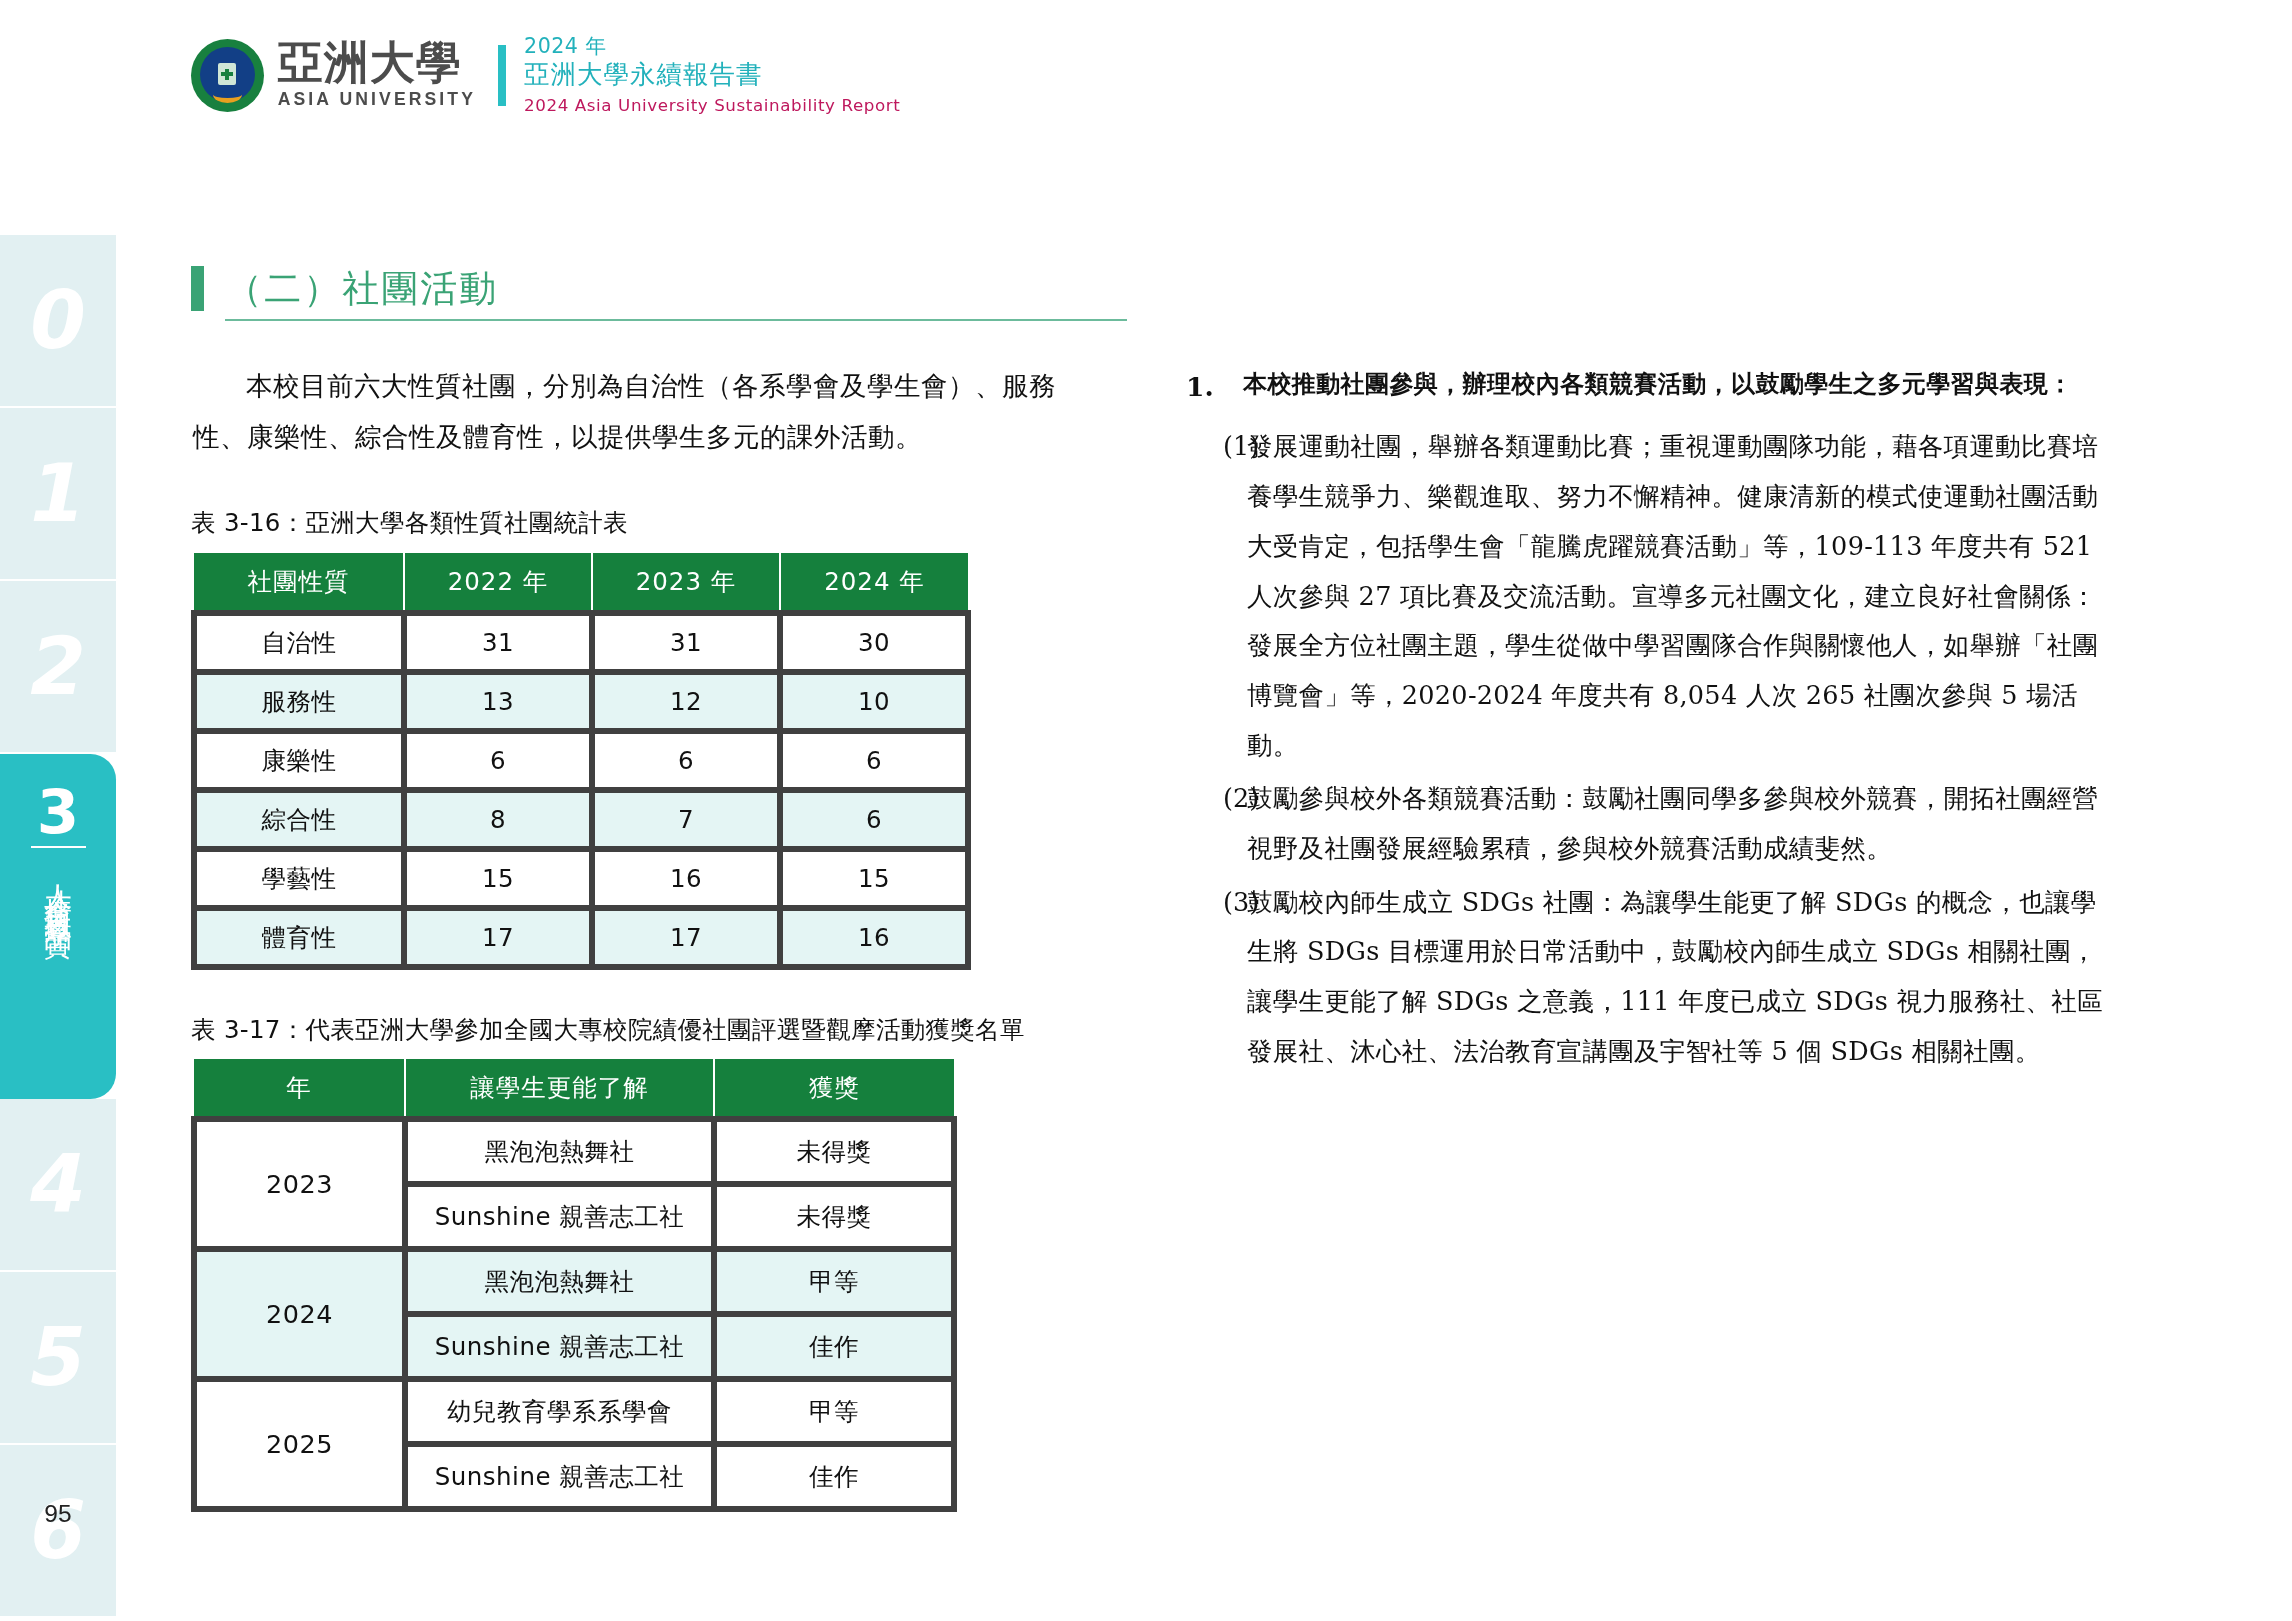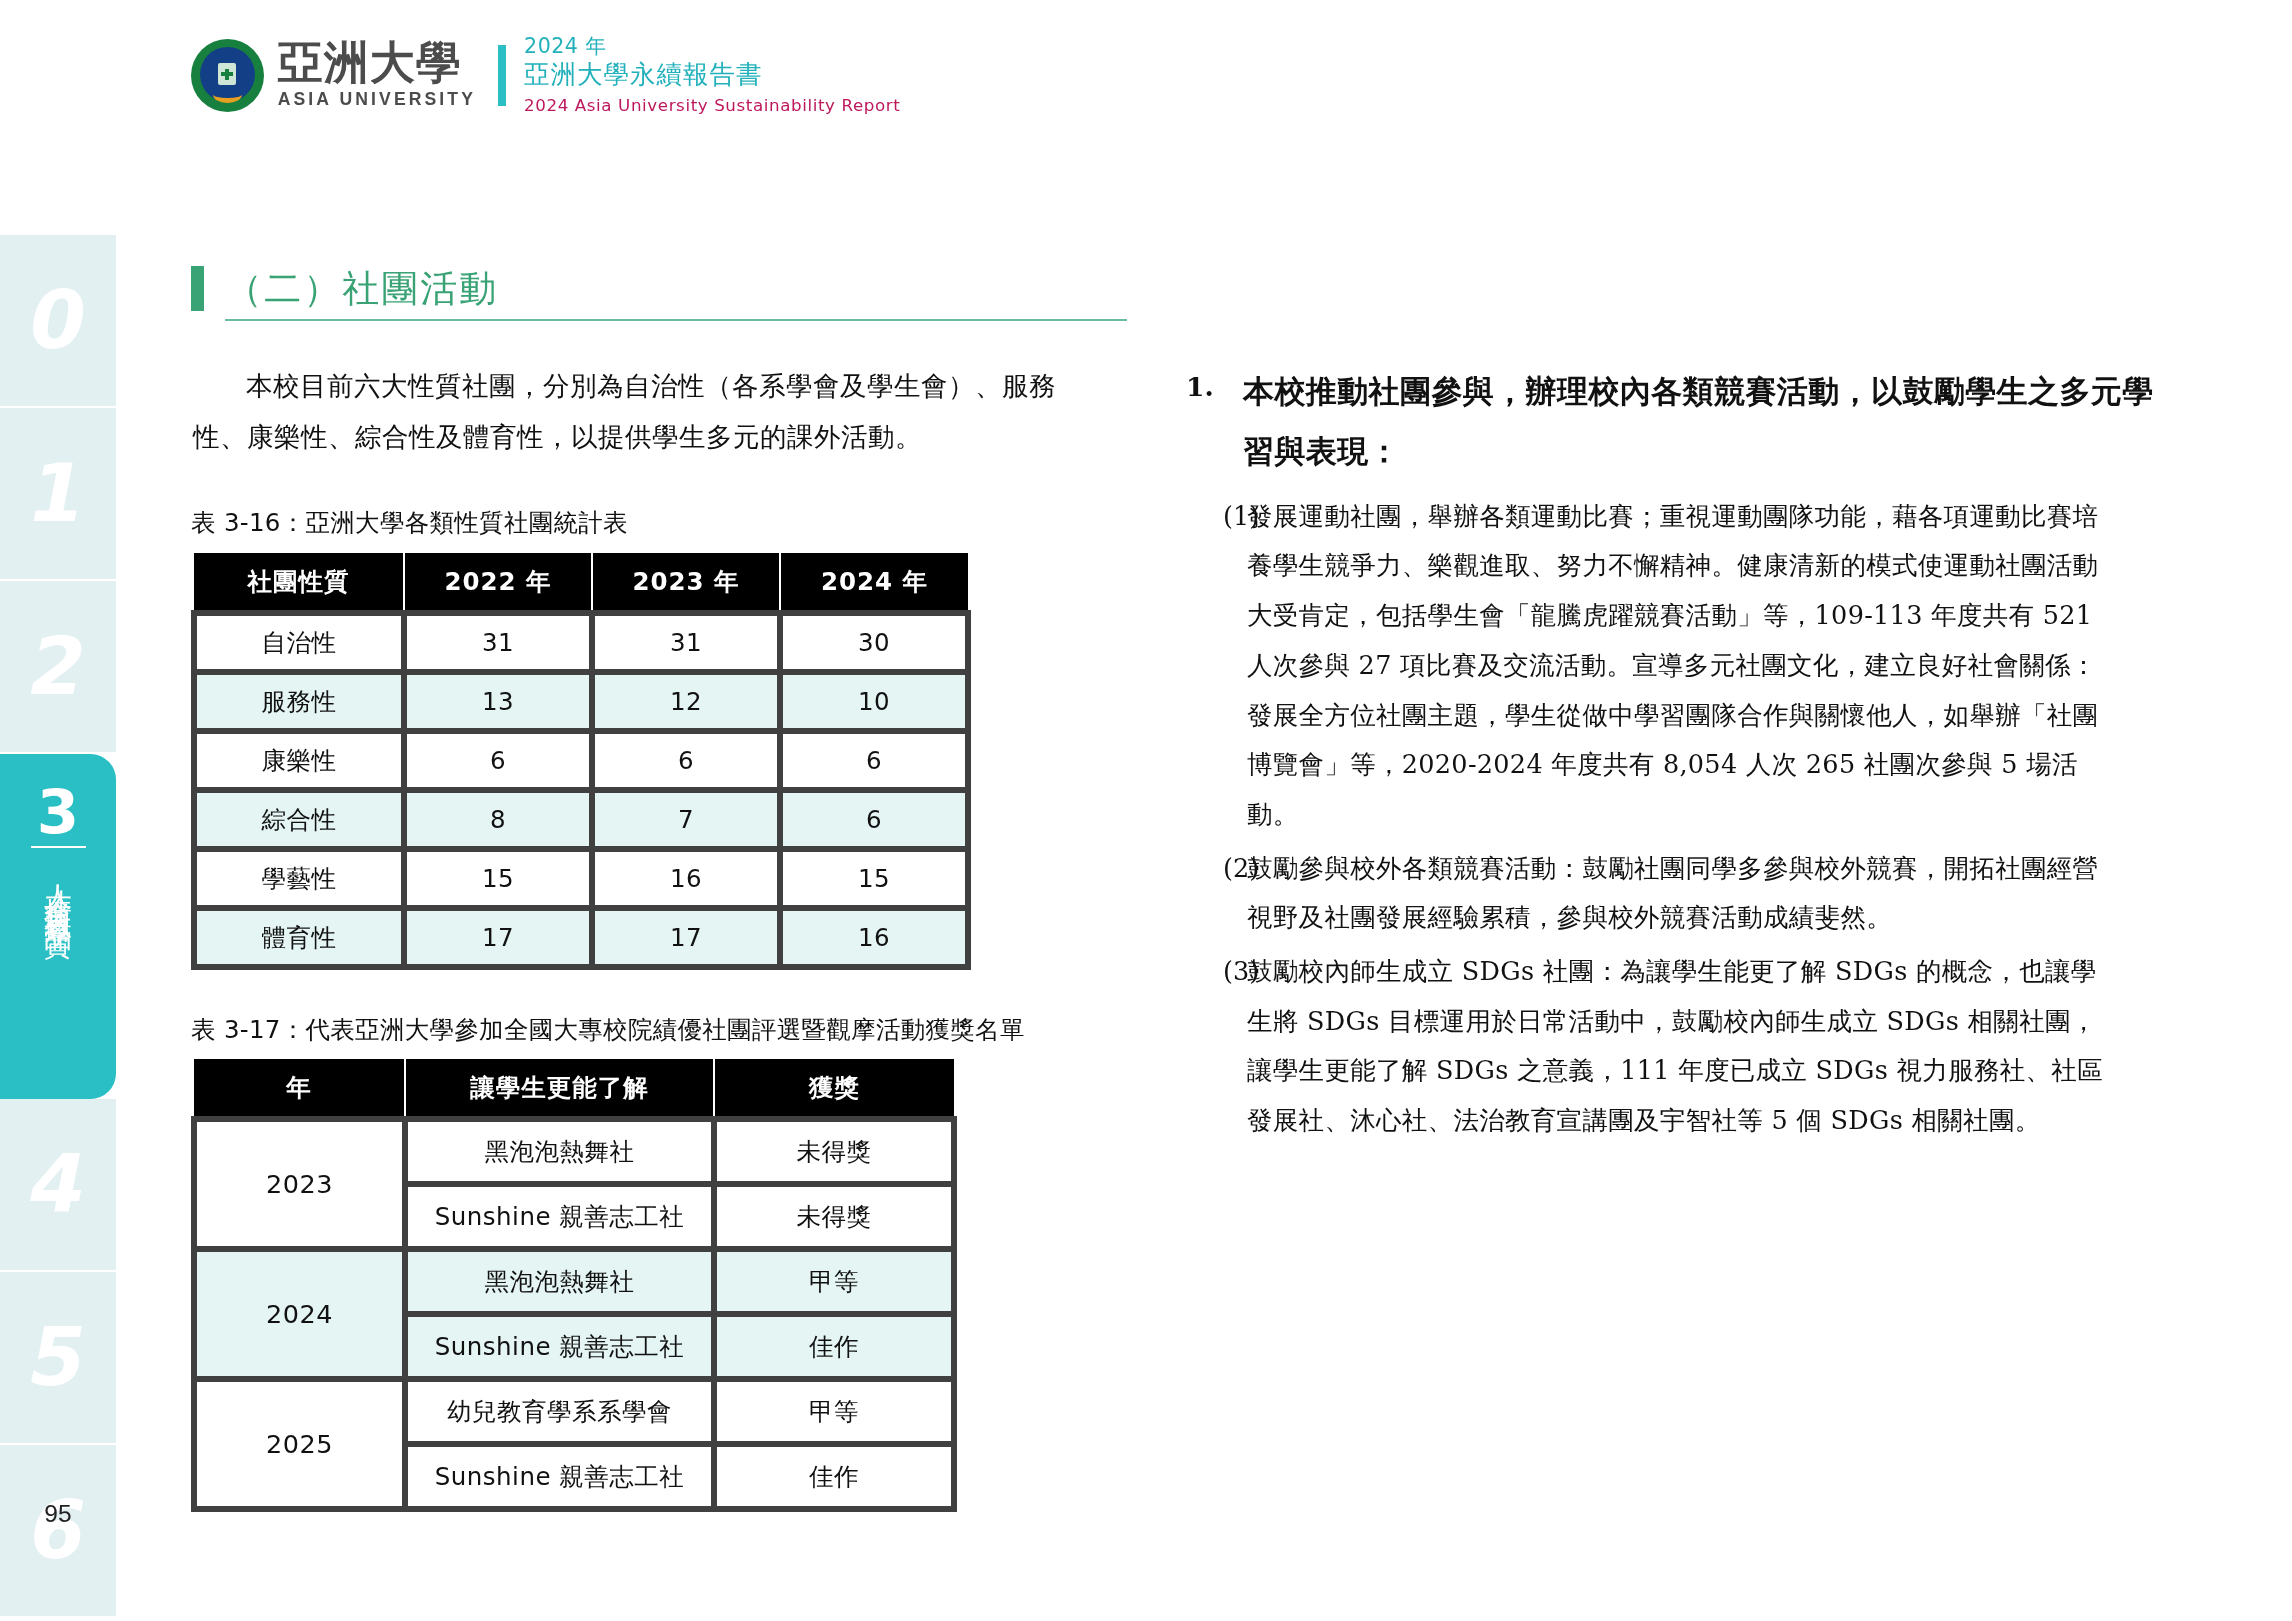--- a/index.html
+++ b/index.html
@@ -250,23 +250,23 @@
     margin: 43px 0 13.7px 0;
     letter-spacing: 0.3px;
   }
 
   table.dtable {
     border-collapse: collapse;
     table-layout: fixed;
     font-family: "DejaVu Sans", "Liberation Sans", sans-serif;
   }
   table.dtable th {
-    background: #000000;
+    background: #15803d;
     color: #ffffff;
-    font-weight: bold;
+    font-weight: normal;
     font-size: 24.5px;
     height: 55px;
     text-align: center;
     border-right: 2px solid #ffffff;
     letter-spacing: 1px;
     margin-top: 8px;
   }
   table.dtable th:last-child { border-right: none; }
   table.dtable td {
     font-size: 24.5px;
@@ -300,21 +300,21 @@
     color: #111;
   }
   .num-item .marker {
     flex: 0 0 auto;
     font-weight: bold;
     font-size: 26.5px;
     line-height: 1.95;
     width: 57px;
   }
   .num-item .txt {
-    font-size: 31px;
+    font-size: 24px;
     line-height: 1.95;
     letter-spacing: 0.4px;
     font-weight: bold;
   }
   .sub-list { margin-top: 9.8px; }
   .sub-item {
     display: flex;
     margin-bottom: 3.9px;
     font-family: "DejaVu Serif", "Liberation Serif", serif;
     color: #111;

